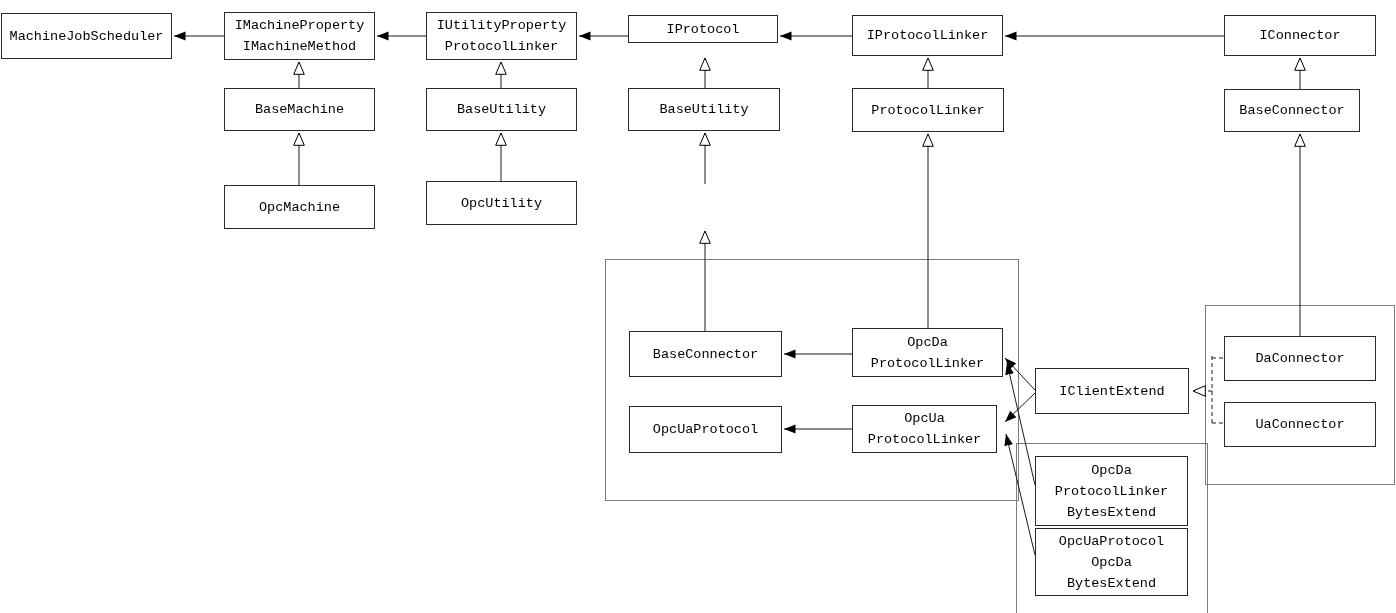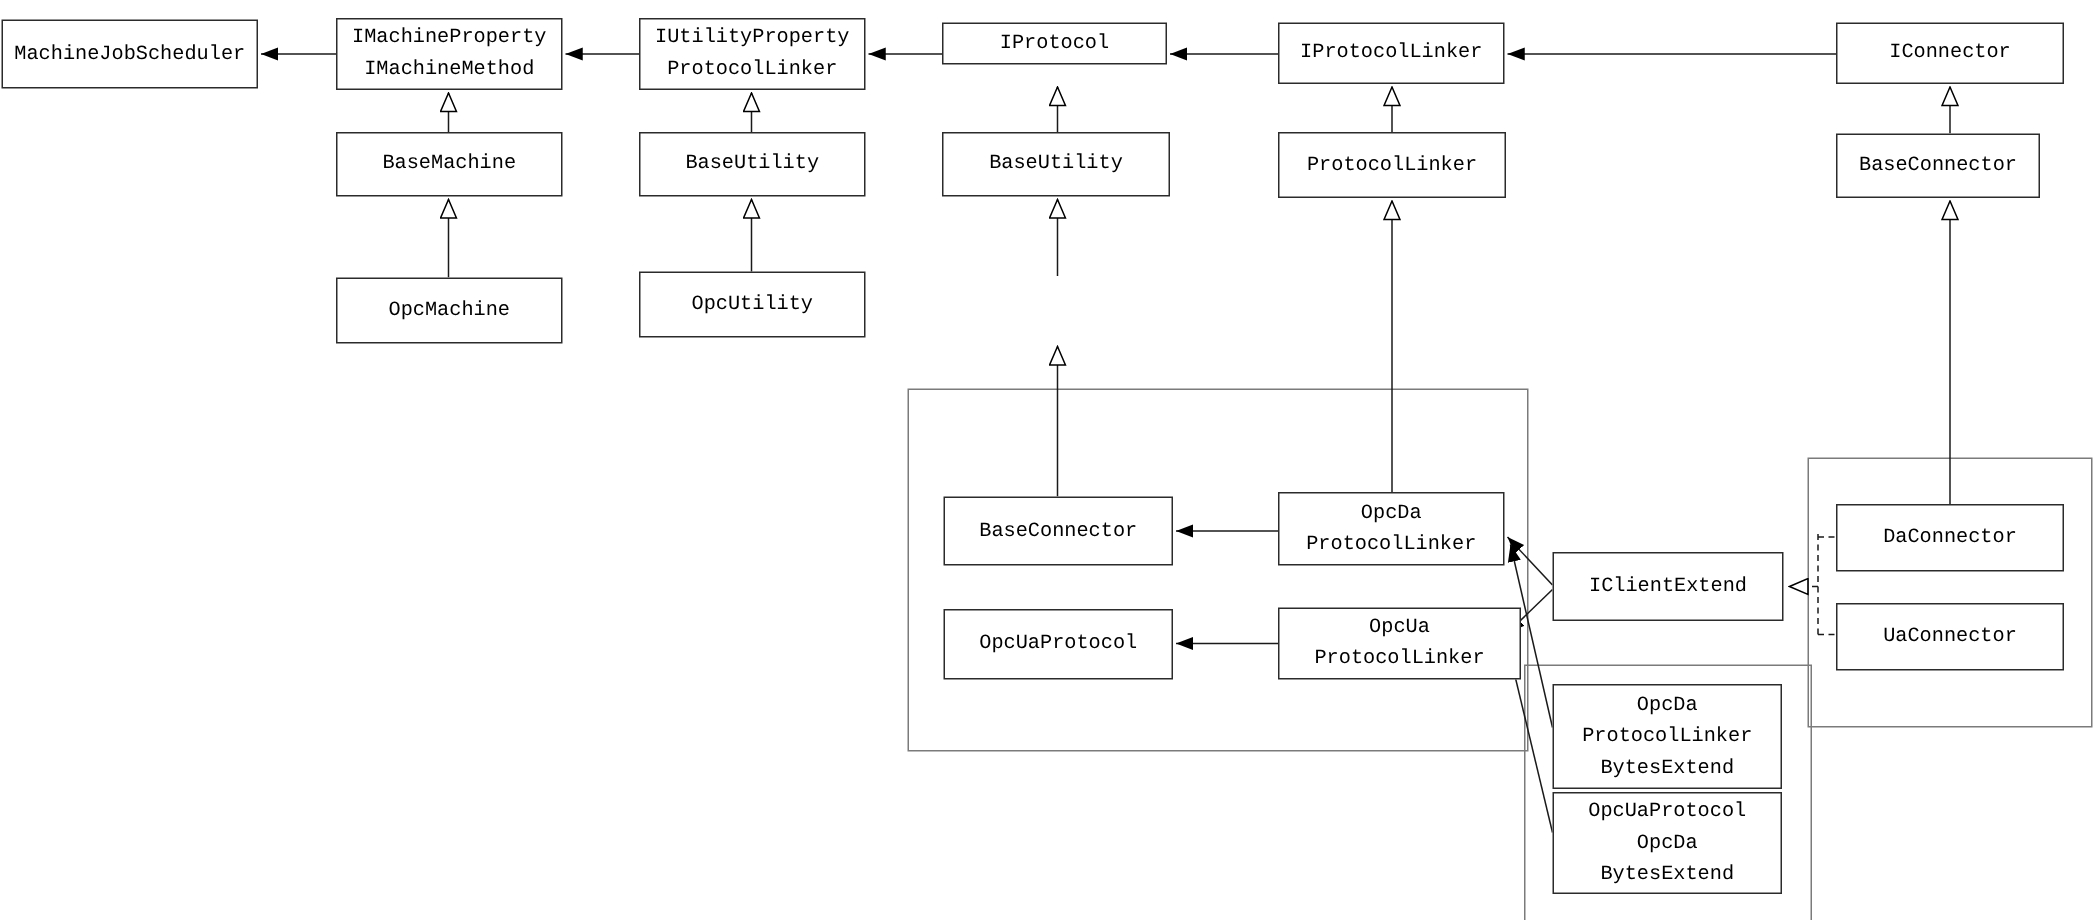--- a/index.html
+++ b/index.html
@@ -152,21 +152,21 @@
 
   <div class="node" style="left:852px;top:318px;width:151px;height:49px">
     <span class="ln">OpcDa</span>
     <span class="ln">ProtocolLinker</span>
   </div>
 
   <div class="node" style="left:629px;top:396px;width:153px;height:47px">
     <span class="ln">OpcUaProtocol</span>
   </div>
 
-  <div class="node" style="left:852px;top:395px;width:162px;height:48px">
+  <div class="node" style="left:852px;top:395px;width:145px;height:48px">
     <span class="ln">OpcUa</span>
     <span class="ln">ProtocolLinker</span>
   </div>
 
   <div class="node" style="left:1035px;top:358px;width:154px;height:46px">
     <span class="ln">IClientExtend</span>
   </div>
 
   <div class="node" style="left:1224px;top:326px;width:152px;height:45px">
     <span class="ln">DaConnector</span>

